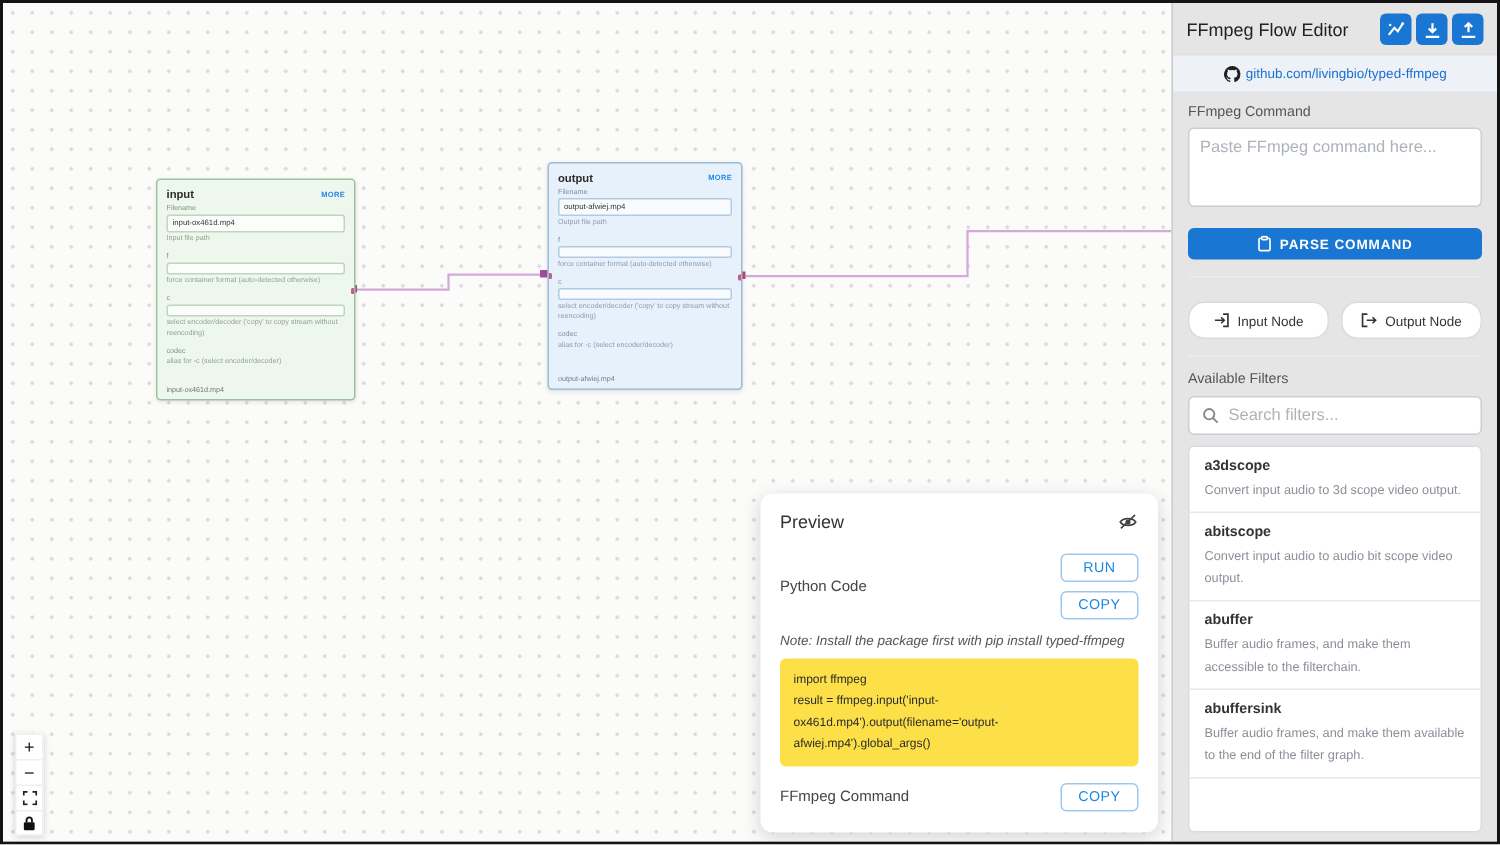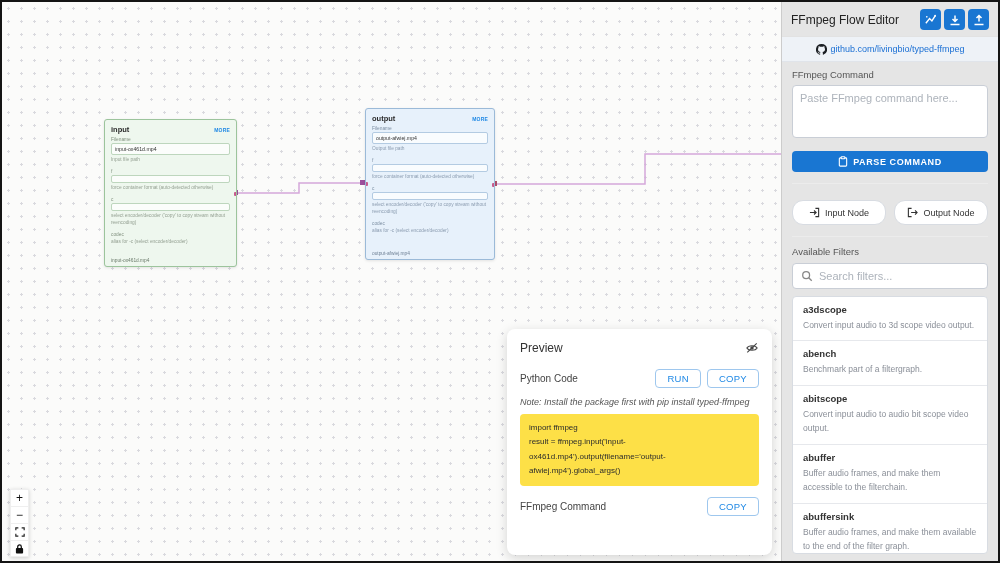--- a/index.html
+++ b/index.html
@@ -42,21 +42,21 @@
     display:flex; align-items:center; justify-content:center; font-size:12px; color:#111; cursor:pointer; }
   .ctrl-btn:last-child { border-bottom:1px solid #efefef; }
 
   
   #preview { position:absolute; left:505px; top:327px; width:265px; height:226px; background:#fff;
     border-radius:8px; box-shadow:0 3px 12px rgba(0,0,0,.16); padding:12px 13px; }
   .pv-header { display:flex; justify-content:space-between; align-items:center; }
   .pv-title { font-size:12px; color:#333; }
   .pv-row { display:flex; justify-content:space-between; align-items:center; margin-top:14px; }
   .pv-sub { font-size:10px; color:#444; }
-  .pv-btns { display:flex; gap:6px; }
+  .pv-btns { display:flex; gap:6px;flex-direction:column; }
   .pv-btn { background:#fff; border:1px solid #9ec7ee; border-radius:4px; color:#1e88e5;
     font-size:9.5px; padding:3px 11px; letter-spacing:.3px; cursor:pointer; font-family:"Liberation Sans",sans-serif; }
   .pv-note { margin-top:9px; font-size:9px; font-style:italic; color:#555; }
   .pv-code { margin-top:7px; background:#fde047; border-radius:4px; padding:7px 9px;
     font-family:Liberation Sans, sans-serif; font-size:8px; color:#2b2b2b; line-height:1.8; white-space:pre-wrap; }
 
   
   #sidebar { position:absolute; left:779px; top:0; width:217px; height:559px; background:#e5e5e5;
     border-left:1px solid #ccc; overflow:hidden; }
   .sb-header { display:flex; justify-content:space-between; align-items:center; padding:7px 9px 6px 9px;
@@ -301,24 +301,20 @@
           </span>
           <input class="search-input" placeholder="Search filters..." style="">
         </div>
 
         <div class="filter-list">
           <div class="filter-item">
             <div class="filter-name">a3dscope</div>
             <div class="filter-desc">Convert input audio to 3d scope video output.</div>
           </div>
           <div class="filter-item">
-            <div class="filter-name">abench</div>
-            <div class="filter-desc">Benchmark part of a filtergraph.</div>
-          </div>
-          <div class="filter-item">
             <div class="filter-name">abitscope</div>
             <div class="filter-desc">Convert input audio to audio bit scope video output.</div>
           </div>
           <div class="filter-item">
             <div class="filter-name">abuffer</div>
             <div class="filter-desc">Buffer audio frames, and make them accessible to the filterchain.</div>
           </div>
           <div class="filter-item">
             <div class="filter-name">abuffersink</div>
             <div class="filter-desc">Buffer audio frames, and make them available to the end of the filter graph.</div>

